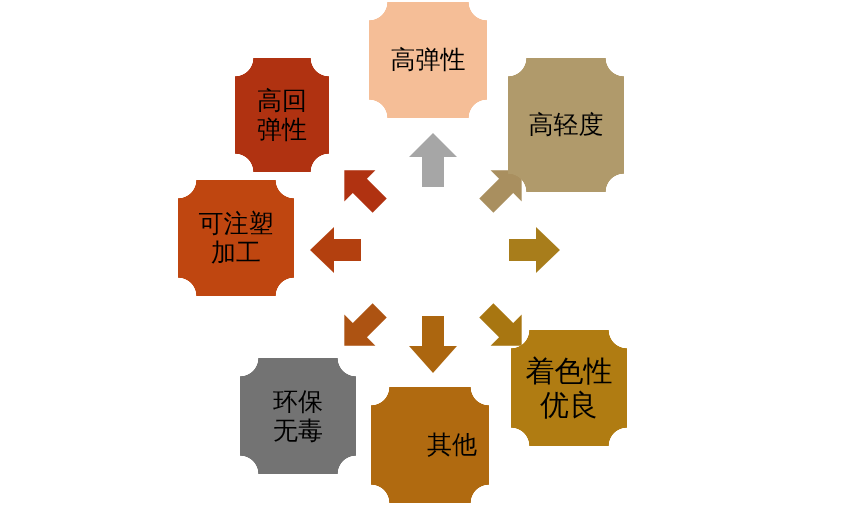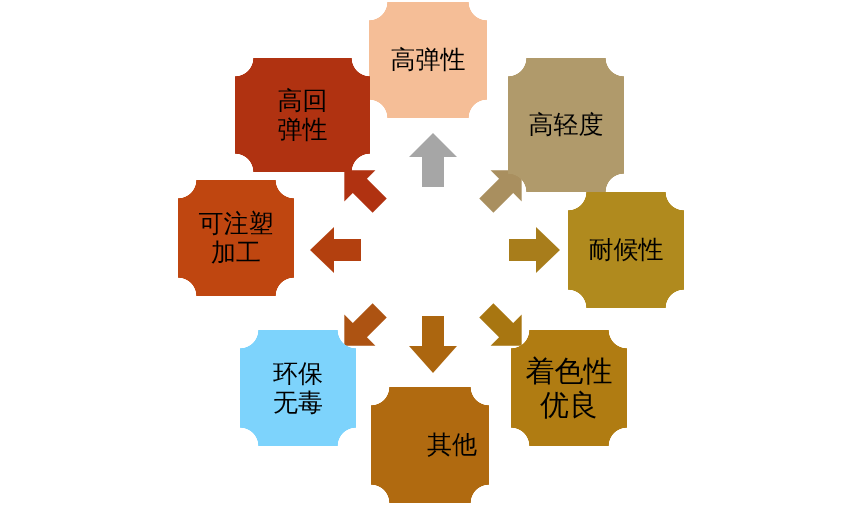--- a/index.html
+++ b/index.html
@@ -52,21 +52,21 @@
   }
 
   
   .arrow {
     position: absolute;
   }
   .arrow svg { display: block; }
 
   
   .n-top      { left: 369px; top:   2px; width: 118px; height: 116px; font-size: 25px; }
-  .n-topleft  { left: 235px; top:  58px; width: 135px; height: 114px; font-size: 25px; }
+  .n-topleft  { left: 235px; top:  58px; width: 94px; height: 114px; font-size: 25px; }
   .n-topright { left: 508px; top:  58px; width: 116px; height: 134px; font-size: 25px; }
   .n-left     { left: 178px; top: 180px; width: 116px; height: 116px; font-size: 25px; }
   .n-center   { left: 371px; top: 192px; width: 120px; height: 116px; font-size: 26px; }
   .n-right    { left: 568px; top: 192px; width: 116px; height: 116px; font-size: 25px; }
   .n-botleft  { left: 240px; top: 330px; width: 116px; height: 116px; font-size: 25px; }
   .n-bottom   { left: 371px; top: 387px; width: 118px; height: 116px; font-size: 25px; padding-left: 44px; }
   .n-botright { left: 511px; top: 330px; width: 116px; height: 116px; font-size: 29px; }
 </style>
 </head>
 <body>
@@ -141,25 +141,22 @@
   <div class="node n-topright" style="background:#B09A6B;">
     <span class="line">高轻度</span>
   </div>
 
   <div class="node n-left" style="background:#BF4610;">
     <span class="line">可注塑</span>
     <span class="line">加工</span>
   </div>
 
 
-  <div class="node n-right" style="background:#B08A1E;">
-    <span class="line">耐候性</span>
-  </div>
 
-  <div class="node n-botleft" style="background:#7dd3fc;">
+  <div class="node n-botleft" style="background:#737373;margin-top:28px;">
     <span class="line">环保</span>
     <span class="line">无毒</span>
   </div>
 
   <div class="node n-bottom" style="background:#B06A10;">
     <span class="line">其他</span>
   </div>
 
   <div class="node n-botright" style="background:#B07C12;">
     <span class="line">着色性</span>

